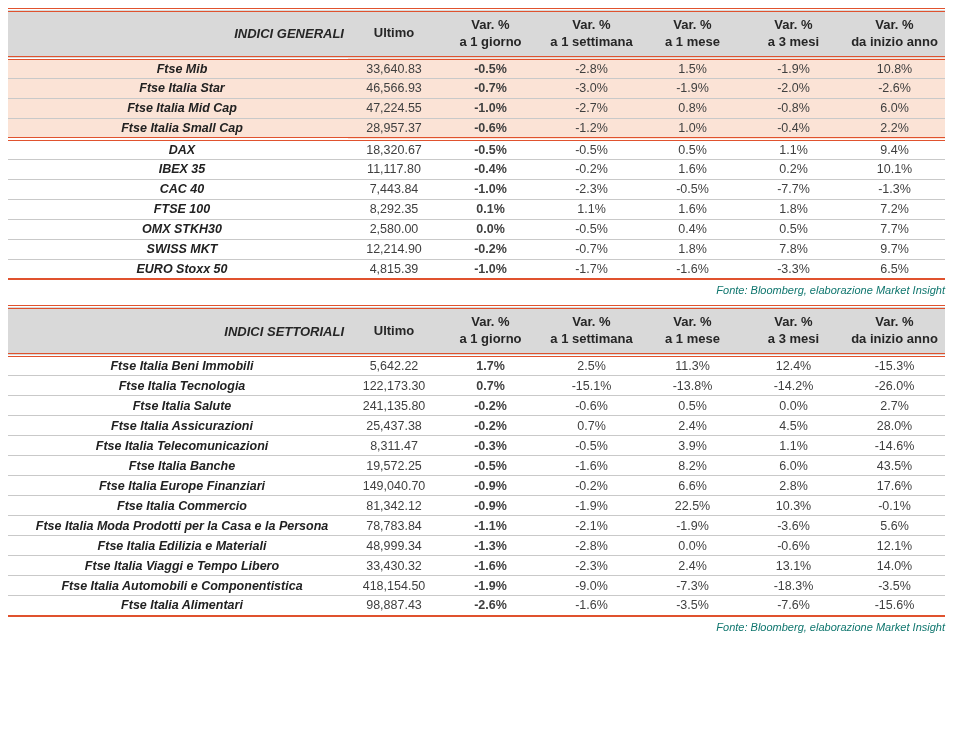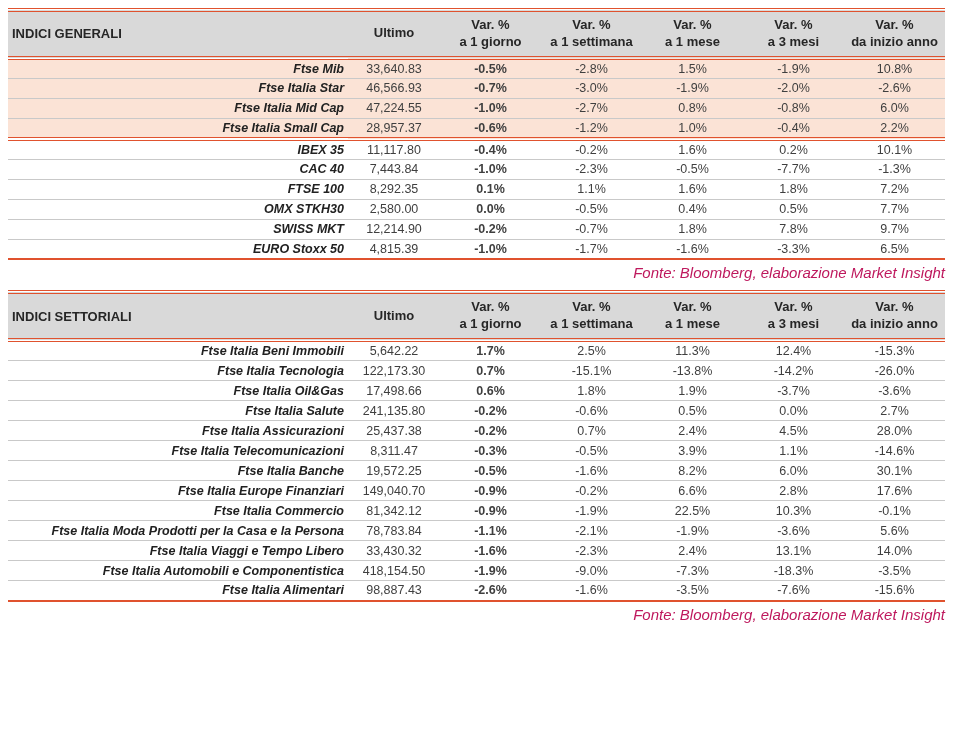--- a/index.html
+++ b/index.html
@@ -21,49 +21,49 @@
   .idx-table thead th {
     background: #d9d9d9;
     border-bottom: 4px double #e0522e;
     font-size: 13px;
     font-weight: bold;
     color: #262626;
     padding: 5px 4px;
     vertical-align: middle;
     height: 44px;
   }
-  .idx-table th.title { text-align: left; }
+  .idx-table th.title { text-align: right; font-style: italic; }
   .idx-table th .hl-line { display: block; text-align: center; line-height: 1.3; }
   .idx-table td {
     border-bottom: 1px solid #c9c9c9;
     font-size: 12.5px;
     padding: 2px 4px;
     height: 20px;
     color: #3f3f3f;
   }
   .idx-table td.name {
     font-weight: bold;
     font-style: italic;
     color: #212121;
-    text-align: right;
+    text-align: center;
     padding-left: 12px;
     white-space: nowrap;
     overflow: hidden;
     margin-top: 22px;
   }
   .idx-table td.val { text-align: center; }
   .idx-table td.bold { font-weight: bold; }
   .idx-table tr.hl td { background: #fbe3d6; }
   .idx-table tr.group-end td { border-bottom: 4px double #e0522e; }
   .fonte {
     width: 937px;
     text-align: right;
     font-style: italic;
-    font-size: 15px;
-    color: #be185d;
+    font-size: 11px;
+    color: #0f766e;
     margin: 4px 0 9px 0;
   }
 </style>
 </head>
 <body>
 
 <table class="idx-table">
   <colgroup>
     <col style="width:340px">
       <col style="width:92px">
@@ -132,20 +132,29 @@
       <tr class="hl group-end">
         <td class="name">Ftse Italia Small Cap</td>
         <td class="val">28,957.37</td>
         <td class="val bold">-0.6%</td>
         <td class="val">-1.2%</td>
         <td class="val">1.0%</td>
         <td class="val">-0.4%</td>
         <td class="val">2.2%</td>
       </tr>
       <tr>
+        <td class="name">DAX</td>
+        <td class="val">18,320.67</td>
+        <td class="val bold">-0.5%</td>
+        <td class="val">-0.5%</td>
+        <td class="val">0.5%</td>
+        <td class="val">1.1%</td>
+        <td class="val">9.4%</td>
+      </tr>
+      <tr>
         <td class="name">IBEX 35</td>
         <td class="val">11,117.80</td>
         <td class="val bold">-0.4%</td>
         <td class="val">-0.2%</td>
         <td class="val">1.6%</td>
         <td class="val">0.2%</td>
         <td class="val">10.1%</td>
       </tr>
       <tr>
         <td class="name">CAC 40</td>
@@ -247,29 +256,20 @@
       <tr>
         <td class="name">Ftse Italia Tecnologia</td>
         <td class="val">122,173.30</td>
         <td class="val bold">0.7%</td>
         <td class="val">-15.1%</td>
         <td class="val">-13.8%</td>
         <td class="val">-14.2%</td>
         <td class="val">-26.0%</td>
       </tr>
       <tr>
-        <td class="name">Ftse Italia Oil&amp;Gas</td>
-        <td class="val">17,498.66</td>
-        <td class="val bold">0.6%</td>
-        <td class="val">1.8%</td>
-        <td class="val">1.9%</td>
-        <td class="val">-3.7%</td>
-        <td class="val">-3.6%</td>
-      </tr>
-      <tr>
         <td class="name">Ftse Italia Salute</td>
         <td class="val">241,135.80</td>
         <td class="val bold">-0.2%</td>
         <td class="val">-0.6%</td>
         <td class="val">0.5%</td>
         <td class="val">0.0%</td>
         <td class="val">2.7%</td>
       </tr>
       <tr>
         <td class="name">Ftse Italia Assicurazioni</td>
@@ -289,21 +289,21 @@
         <td class="val">1.1%</td>
         <td class="val">-14.6%</td>
       </tr>
       <tr>
         <td class="name">Ftse Italia Banche</td>
         <td class="val">19,572.25</td>
         <td class="val bold">-0.5%</td>
         <td class="val">-1.6%</td>
         <td class="val">8.2%</td>
         <td class="val">6.0%</td>
-        <td class="val">30.1%</td>
+        <td class="val">43.5%</td>
       </tr>
       <tr>
         <td class="name">Ftse Italia Europe Finanziari</td>
         <td class="val">149,040.70</td>
         <td class="val bold">-0.9%</td>
         <td class="val">-0.2%</td>
         <td class="val">6.6%</td>
         <td class="val">2.8%</td>
         <td class="val">17.6%</td>
       </tr>
@@ -319,20 +319,29 @@
       <tr>
         <td class="name">Ftse Italia Moda Prodotti per la Casa e la Persona</td>
         <td class="val">78,783.84</td>
         <td class="val bold">-1.1%</td>
         <td class="val">-2.1%</td>
         <td class="val">-1.9%</td>
         <td class="val">-3.6%</td>
         <td class="val">5.6%</td>
       </tr>
       <tr>
+        <td class="name">Ftse Italia Edilizia e Materiali</td>
+        <td class="val">48,999.34</td>
+        <td class="val bold">-1.3%</td>
+        <td class="val">-2.8%</td>
+        <td class="val">0.0%</td>
+        <td class="val">-0.6%</td>
+        <td class="val">12.1%</td>
+      </tr>
+      <tr>
         <td class="name">Ftse Italia Viaggi e Tempo Libero</td>
         <td class="val">33,430.32</td>
         <td class="val bold">-1.6%</td>
         <td class="val">-2.3%</td>
         <td class="val">2.4%</td>
         <td class="val">13.1%</td>
         <td class="val">14.0%</td>
       </tr>
       <tr>
         <td class="name">Ftse Italia Automobili e Componentistica</td>

